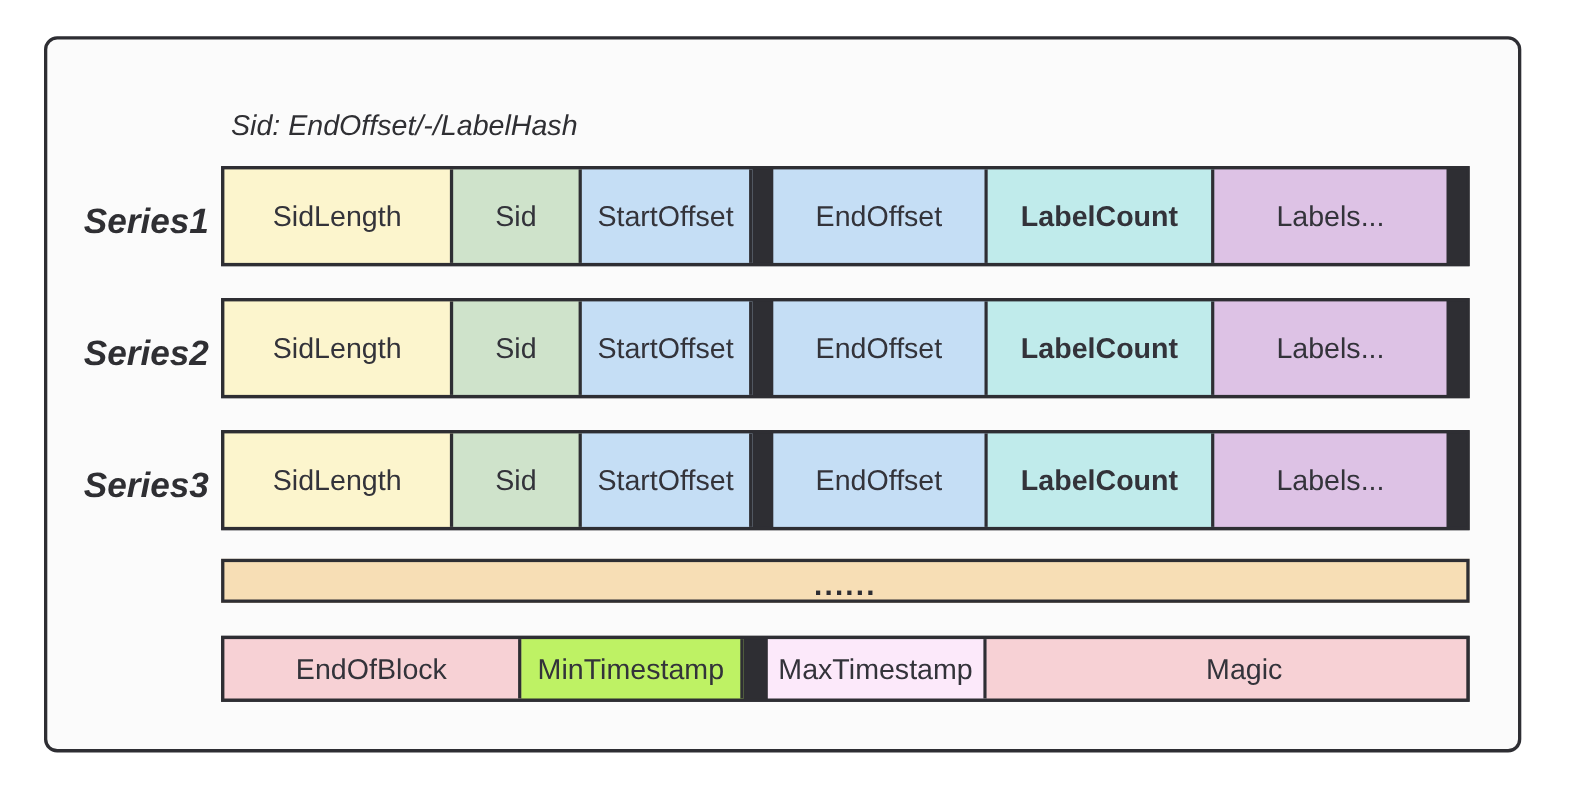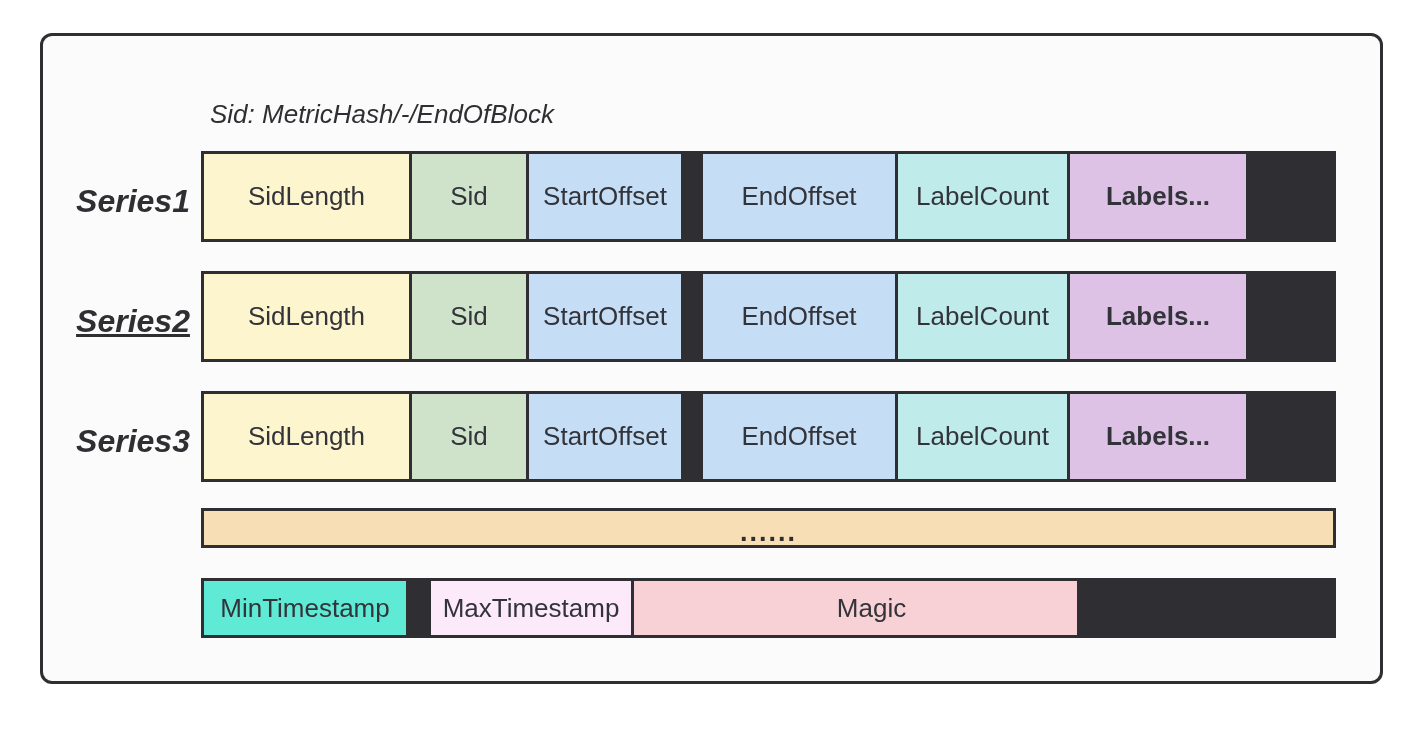--- a/index.html
+++ b/index.html
@@ -74,43 +74,43 @@
     left: 70px;
     width: 126px;
     text-align: center;
     font-size: 32px;
     font-style: italic;
     font-weight: bold;
     color: #2f2f33;
     white-space: nowrap;
   }
   .row-label.r1 { top: 183px; }
-  .row-label.r2 { top: 303px; text-decoration: underline; }
+  .row-label.r2 { top: 303px; }
   .row-label.r3 { top: 423px; }
 
   .cell {
     display: flex;
     align-items: center;
     justify-content: center;
     font-size: 26px;
     color: #33333a;
     white-space: nowrap;
     height: 100%;
     border-right: 3px solid #2e2e33;
     overflow: hidden;
   }
   .cell:last-child { border-right: none; }
 
   
   .c-sidlength   { width: 208px; }
   .c-sid         { width: 117px; }
   .c-startoffset { width: 155px; }
   .c-endoffset   { width: 195px; margin-left: 19px; }
-  .c-labelcount  { width: 172px; }
-  .c-labels      { width: 176px; font-weight: bold; }
+  .c-labelcount  { width: 206px; font-weight: bold; }
+  .c-labels      { width: 211px; }
 
   
   .ellipsis-row {
     position: absolute;
     left: 201px;
     top: 508px;
     width: 1135px;
     height: 40px;
     border: 3px solid #2e2e33;
     display: flex;
@@ -143,21 +143,21 @@
   .f-magic        { width: 443px; padding-left: 32px; }
 </style>
 </head>
 <body>
 
 <div id="stage">
 
   <div class="block-frame" style="background: rgb(251, 251, 251);"></div>
 
 
-  <div class="sid-note">Sid: MetricHash/-/EndOfBlock</div>
+  <div class="sid-note">Sid: EndOffset/-/LabelHash</div>
 
   <div class="row-label r1">Series1</div>
   <div class="series-row r1">
     <div class="cell c-sidlength" style="background: rgb(252, 245, 205);">SidLength</div>
     <div class="cell c-sid" style="background: rgb(207, 227, 203);">Sid</div>
     <div class="cell c-startoffset" style="background: rgb(197, 222, 245);">StartOffset</div>
     <div class="cell c-endoffset" style="background: rgb(197, 222, 245);">EndOffset</div>
     <div class="cell c-labelcount" style="background: rgb(192, 235, 235);">LabelCount</div>
     <div class="cell c-labels" style="background: rgb(221, 194, 229);">Labels...</div>
   </div>
@@ -180,18 +180,19 @@
     <div class="cell c-endoffset" style="background: rgb(197, 222, 245);">EndOffset</div>
     <div class="cell c-labelcount" style="background: rgb(192, 235, 235);">LabelCount</div>
     <div class="cell c-labels" style="background: rgb(221, 194, 229);">Labels...</div>
   </div>
 
   <div class="ellipsis-row" style="background: rgb(247, 222, 181);">
     <span class="ellipsis-text">......</span>
   </div>
 
   <div class="footer-row">
-    <div class="cell f-mintimestamp" style="background: #5eead4;">MinTimestamp</div>
+    <div class="cell f-endofblock" style="background: rgb(247, 209, 213);">EndOfBlock</div>
+    <div class="cell f-mintimestamp" style="background: #bef264;">MinTimestamp</div>
     <div class="cell f-maxtimestamp" style="background: rgb(252, 233, 250);">MaxTimestamp</div>
     <div class="cell f-magic" style="background: rgb(247, 209, 213);">Magic</div>
   </div>
 
 </div>
 
 </body></html>

